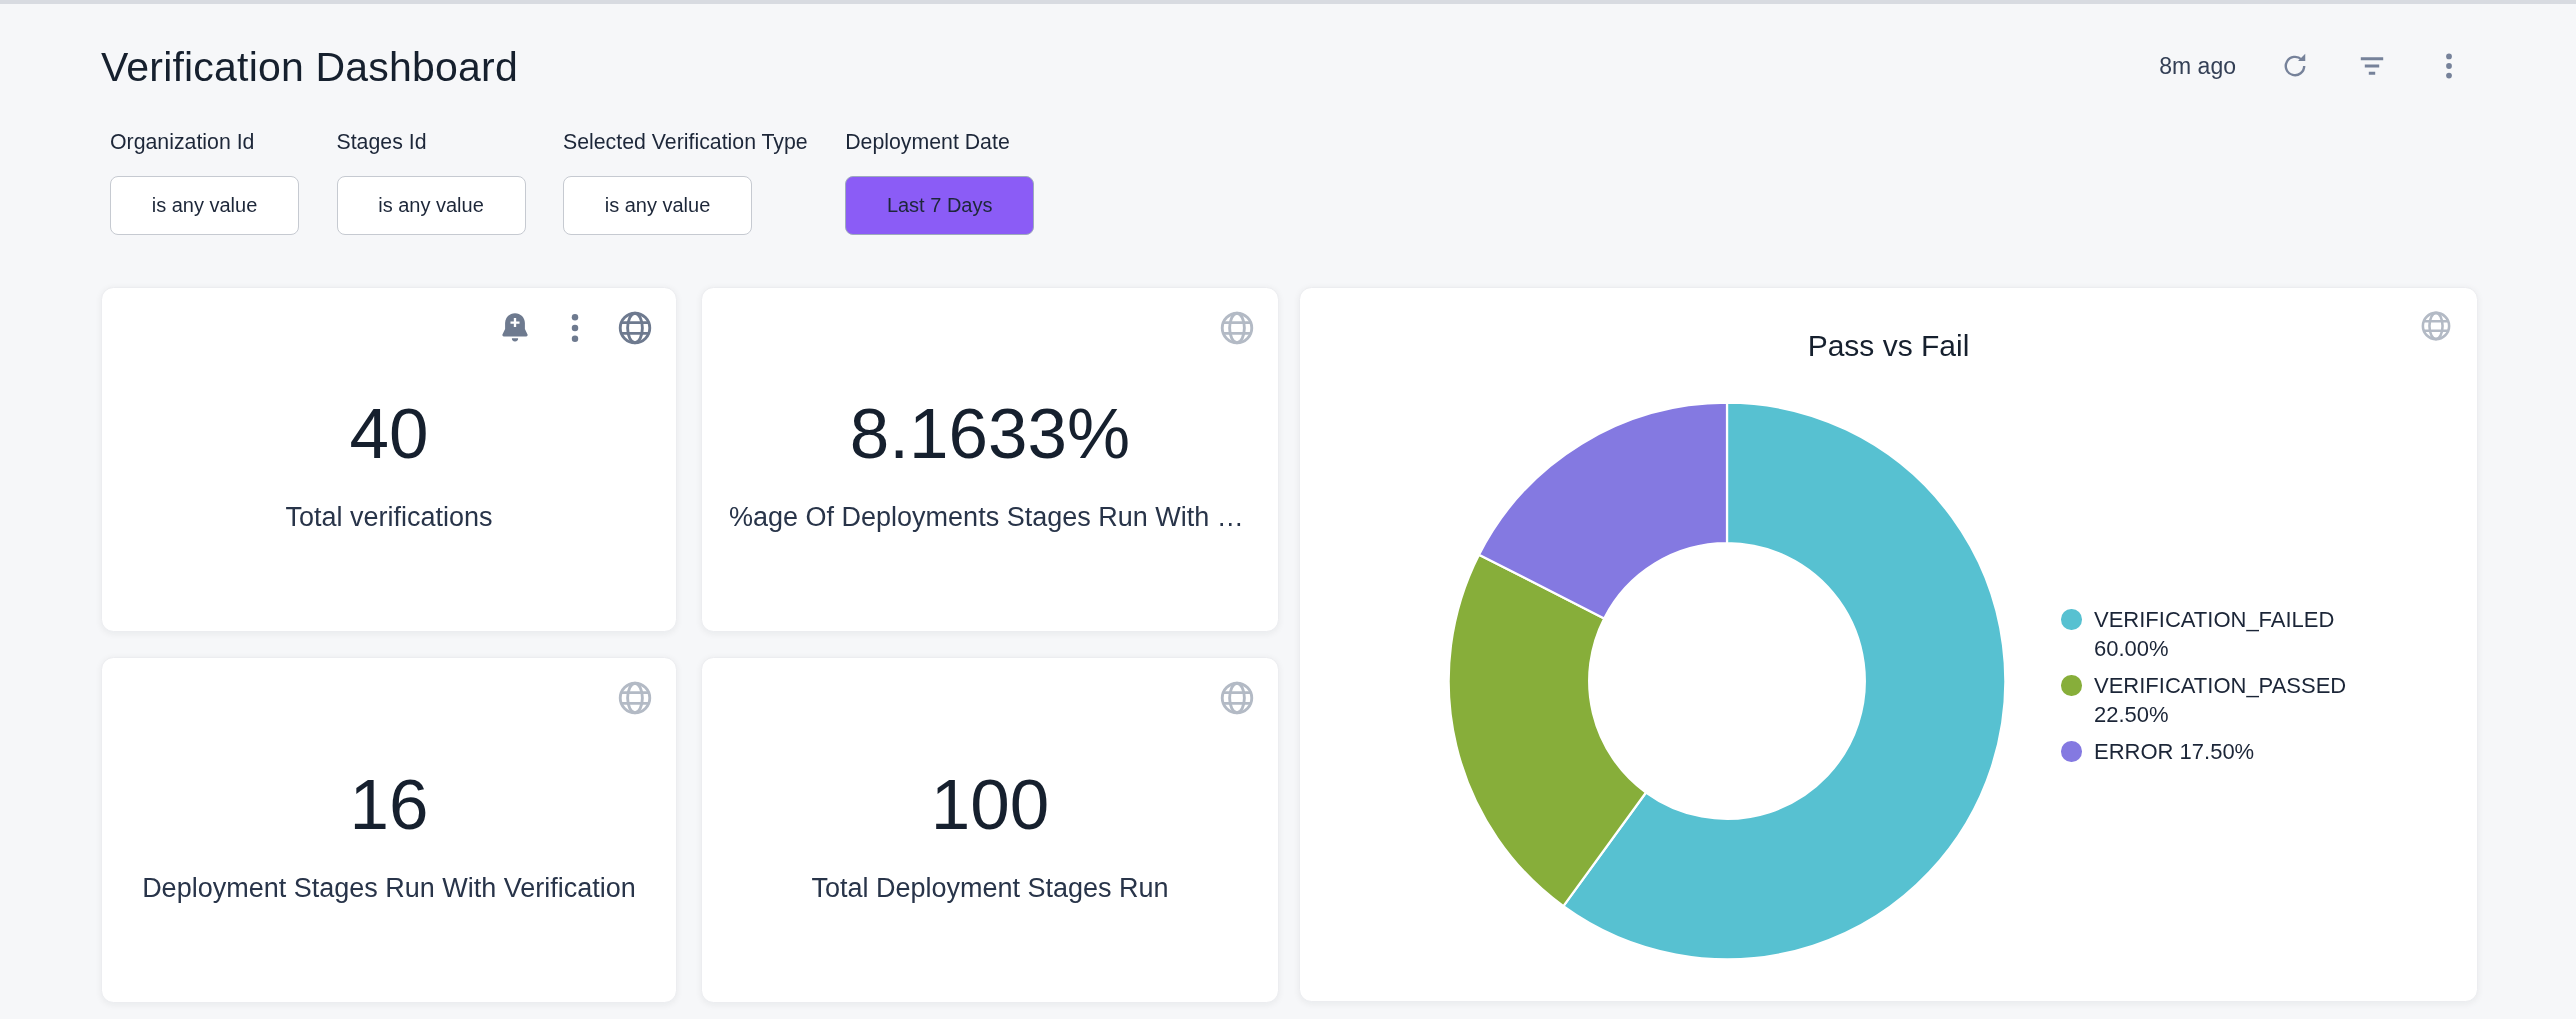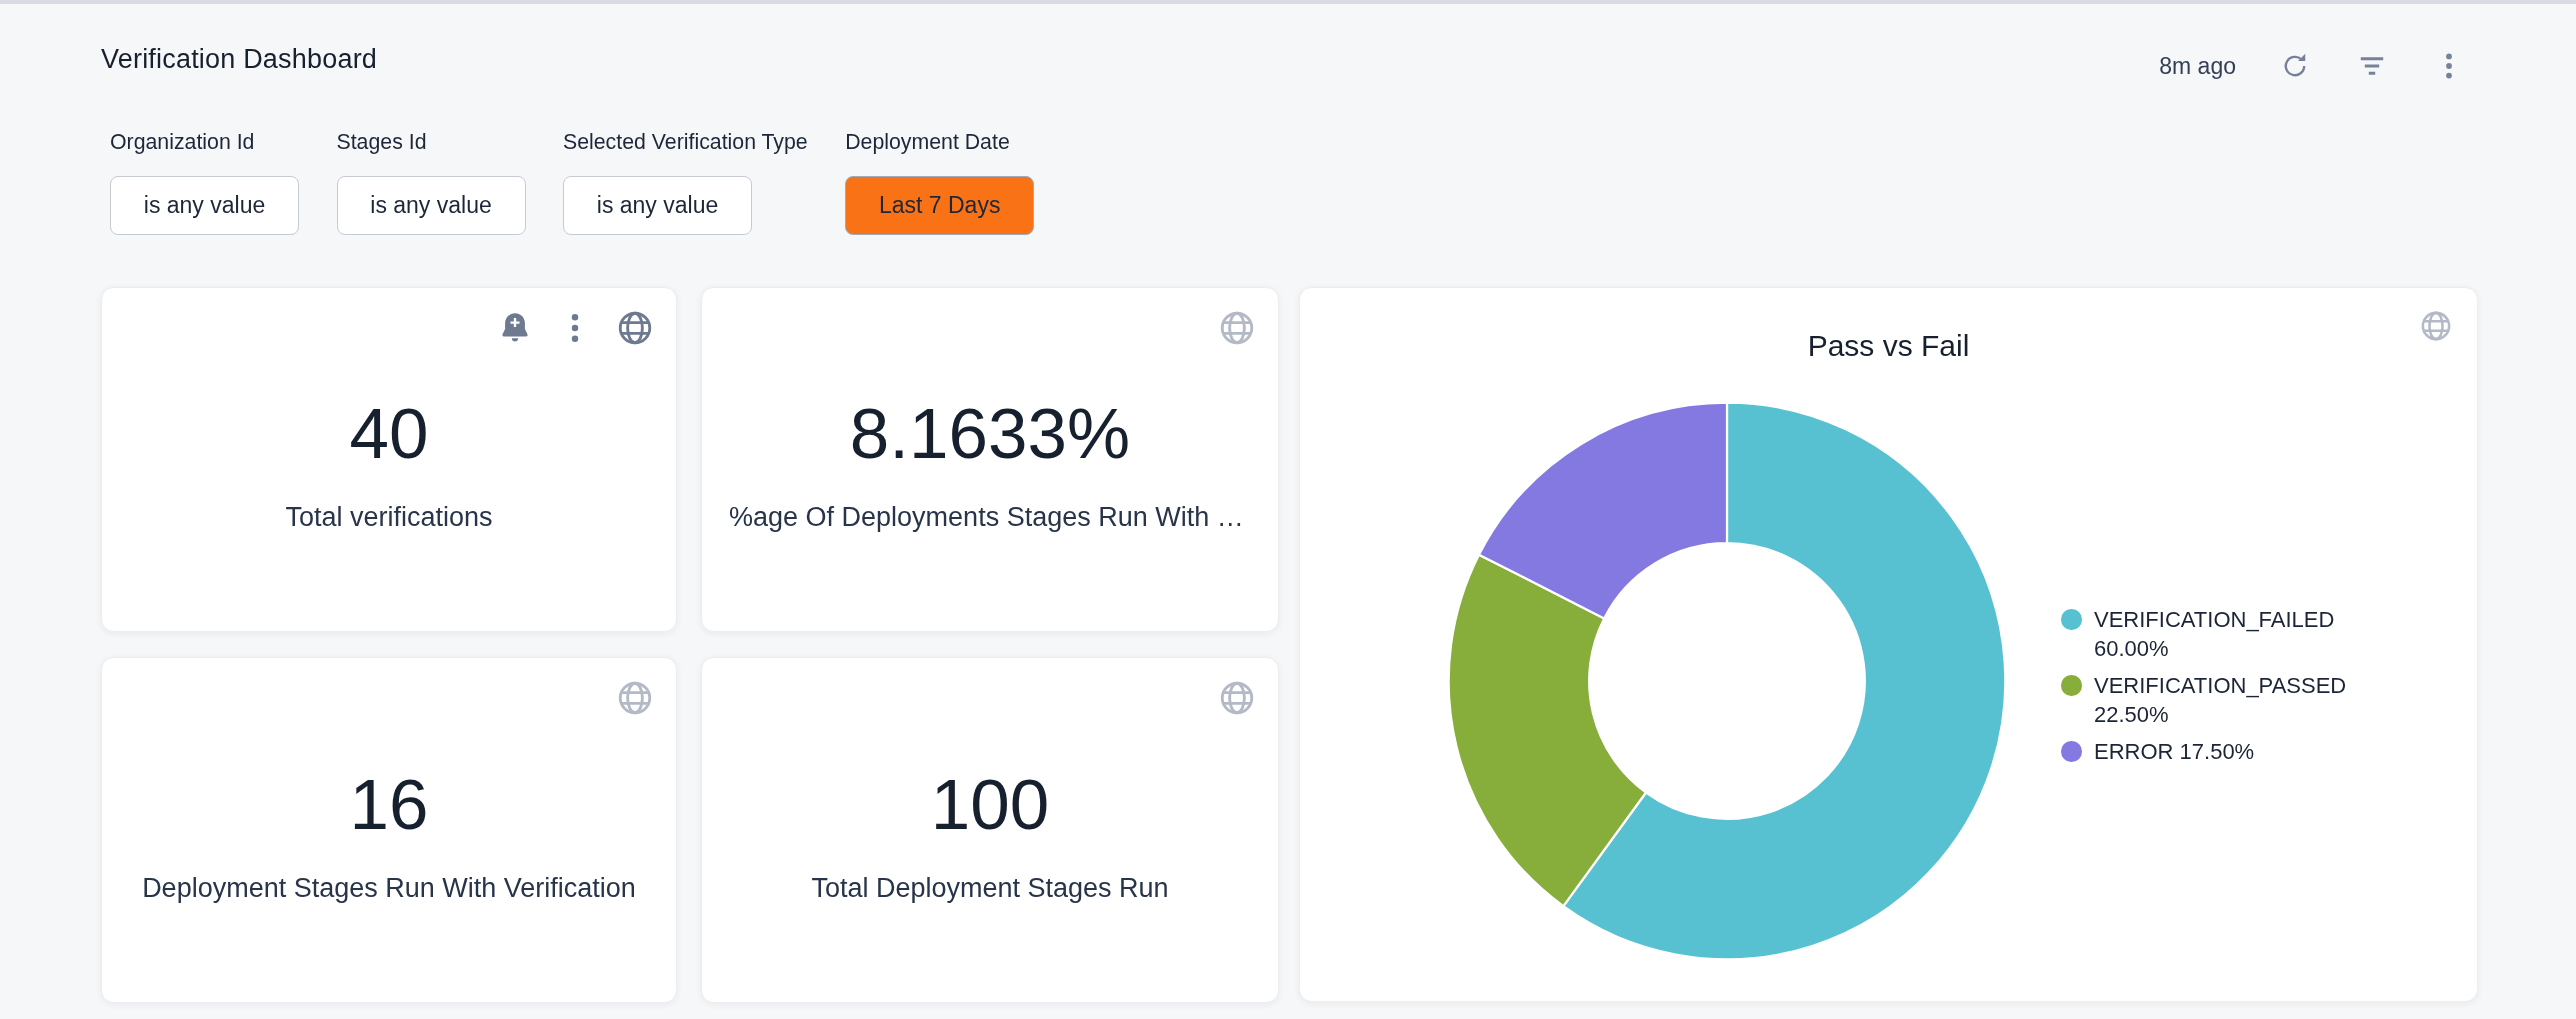--- a/index.html
+++ b/index.html
@@ -8,21 +8,21 @@
     background:#f6f7f9;
     font-family:"Liberation Sans","DejaVu Sans",sans-serif;
     color:#16202e;
     position:relative;
   }
   .top-strip { position:absolute; top:0; left:0; width:100%; height:3.6px; background:#d8dbe1; }
 
   
   .page-title {
     position:absolute; left:101px; top:44px;
-    font-size:27px; font-weight:500; color:#16202e; letter-spacing:0.2px;
+    font-size:41px; font-weight:500; color:#16202e; letter-spacing:0.2px;
   }
   .header-actions {
     position:absolute; right:109px; top:48px;
     display:flex; align-items:center; gap:41px;
   }
   .refresh-ago { font-size:23px; color:#333f55; }
   .iconbtn {
     background:none; border:none; cursor:pointer; padding:0;
     width:36px; height:36px; color:#76829a;
     display:flex; align-items:center; justify-content:center;
@@ -33,24 +33,24 @@
   .filters {
     position:absolute; left:101px; top:130px;
     display:flex; gap:28.5px; align-items:flex-start;
   }
   .filter-group { display:flex; flex-direction:column;margin-left:9px; }
   .filter-label { font-size:21.3px; font-weight:500; color:#1d2739; margin-bottom:20.5px; white-space:nowrap; }
   .filter-chip {
     align-self:flex-start;
     height:59px; min-width:189px; padding:0 27px;
     background:#ffffff; border:1.8px solid #c6cad1; border-radius:8px;
-    font-family:inherit; font-size:23px; color:#1d2739; cursor:pointer;
+    font-family:inherit; font-size:20px; color:#1d2739; cursor:pointer;
     display:flex; align-items:center; justify-content:center; white-space:nowrap;
   }
-  .filter-chip.active { background:#f97316; border-color:#9eabbc; }
+  .filter-chip.active { background:#8b5cf6; border-color:#9eabbc; }
 
   
   .grid { position:absolute; left:101px; top:287px; width:2377px; height:717px; }
   .card {
     position:absolute; background:#ffffff; border-radius:12.5px;
     border:0.9px solid #ecedf0;
     box-shadow:0 1.8px 7.1px rgba(24,28,40,.06);
   }
   .tile1 { left:0;      top:0;     width:576px;  height:345px; }
   .tile2 { left:600px;  top:0;     width:578px;  height:345px; }

